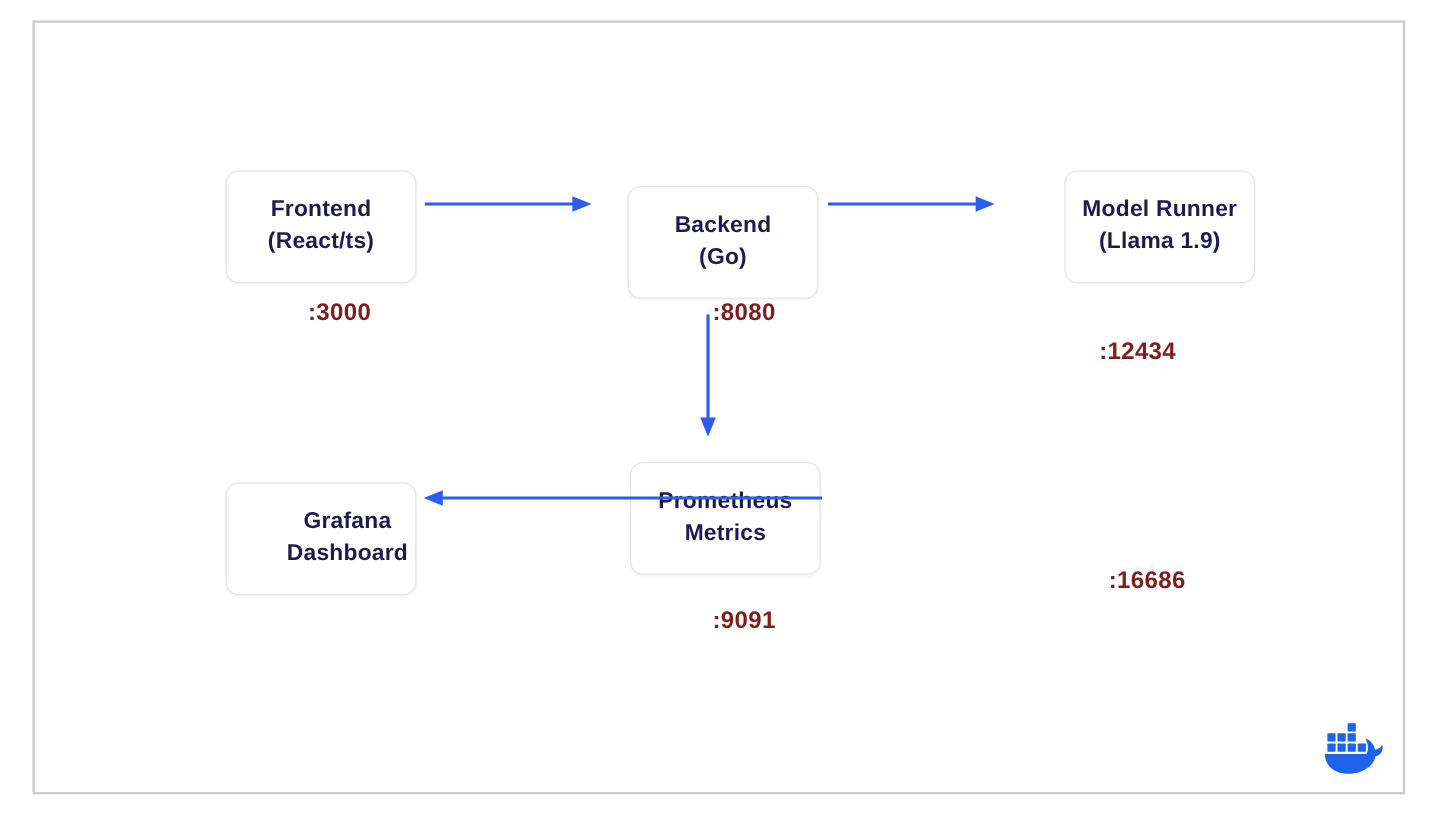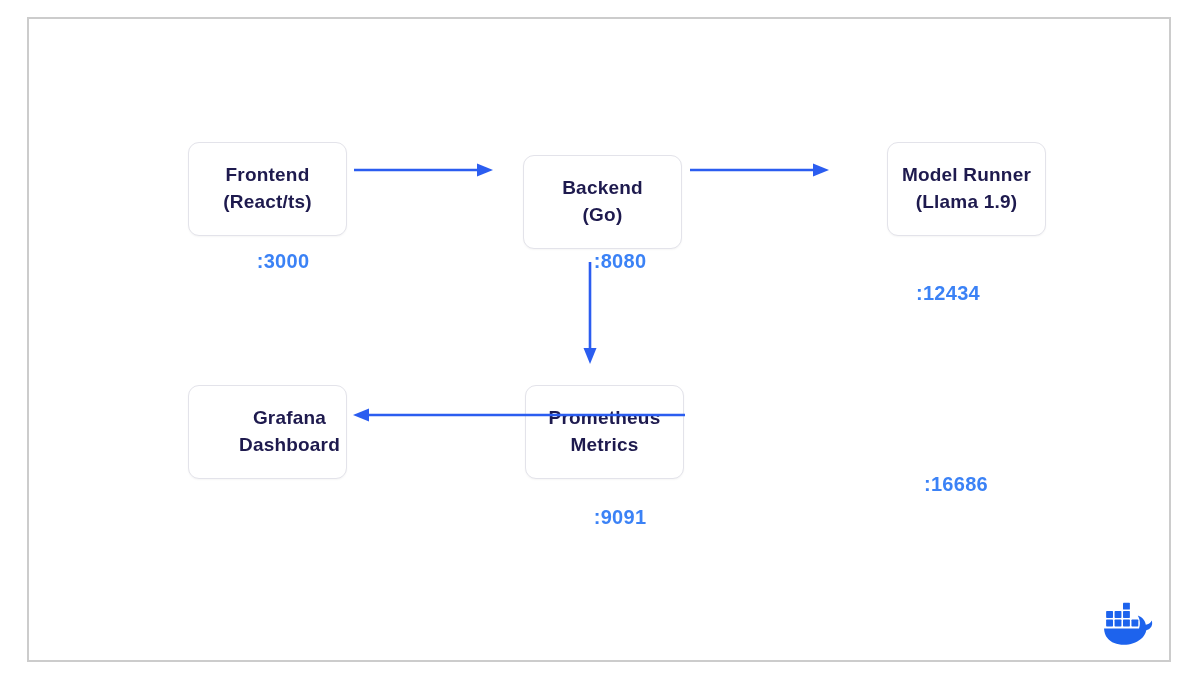--- a/index.html
+++ b/index.html
@@ -42,30 +42,30 @@
     color: #1e1a4e;
     font-weight: 700;
     font-size: 19px;
     line-height: 1.42;
     letter-spacing: 0.2px;
   }
   .port {
     position: absolute;
     width: 190px;
     text-align: center;
-    color: #3b82f6;
+    color: #7f1d1d;
     font-weight: 700;
     font-size: 20px;
     letter-spacing: 0.3px;
   }
   
   .n-frontend   { left: 159px; top: 123px; }
   .n-backend    { left: 494px; top: 123px; margin-top: 13px; }
   .n-model      { left: 832px; top: 123px; margin-left: 26px; }
-  .n-grafana    { left: 159px; top: 366px; padding-left: 44px; }
+  .n-grafana    { left: 159px; top: 383px; padding-left: 44px; }
   .n-prometheus { left: 496px; top: 366px; align-items: center; }
   .n-jaeger     { left: 832px; top: 366px; }
   .p-frontend   { left: 159px; top: 231px; }
   .p-backend    { left: 496px; top: 231px; }
   .p-model      { left: 824px; top: 231px; margin-top: 32px; }
   .p-grafana    { left: 159px; top: 475px; }
   .p-prometheus { left: 496px; top: 487px; }
   .p-jaeger     { left: 832px; top: 454px; }
   svg.arrows {
     position: absolute;

